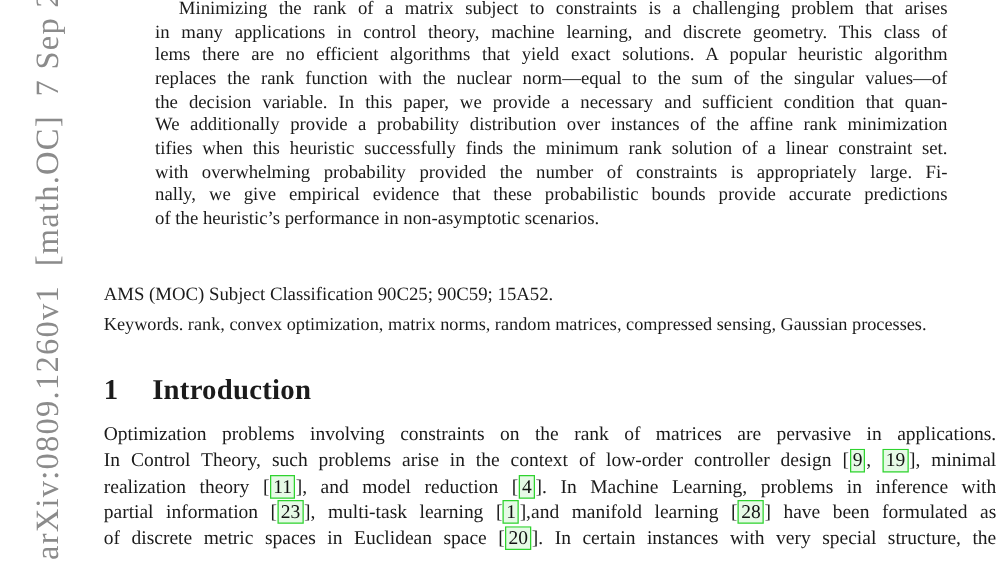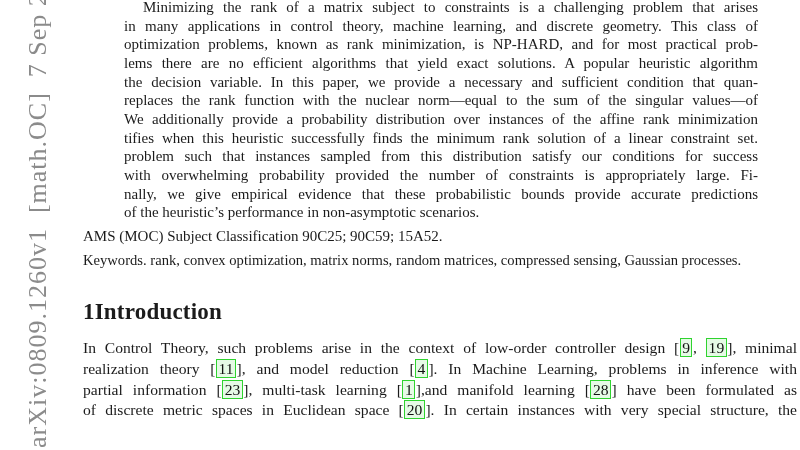--- a/index.html
+++ b/index.html
@@ -41,61 +41,60 @@
   }
   .keywords {
     position:absolute; left:83px; top:252px;
     font-size:14.6px; white-space:nowrap;
   }
   .keywords .kw-label { font-weight:normal; }
   .section {
     position:absolute; left:83px; top:299px; margin:0;
     font-size:23px; font-weight:bold; letter-spacing:0.2px;
   }
-  .section .sect-title { }
+  .section .sect-title { margin-left:27px; }
   .cite {
     border:1.5px solid #2fd32f;
     background:#e6fae6;
     padding:0 1.5px;
     margin:0 0.5px;
     color:#111111;
   }
 </style>
 </head>
 <body>
 
 <div class="page">
 
   <div class="stamp">arXiv:0809.1260v1  [math.OC]  7 Sep 2008</div>
 
   <div class="abstract">
     <div class="aline jline indent">Minimizing the rank of a matrix subject to constraints is a challenging problem that arises</div>
     <div class="aline jline">in many applications in control theory, machine learning, and discrete geometry. This class of</div>
-    <div class="aline jline">optimization problems, known as rank minimization, is NP-HARD, and for most practical prob-</div>
     <div class="aline jline">lems there are no efficient algorithms that yield exact solutions. A popular heuristic algorithm</div>
+    <div class="aline jline">replaces the rank function with the nuclear norm—equal to the sum of the singular values—of</div>
     <div class="aline jline">the decision variable. In this paper, we provide a necessary and sufficient condition that quan-</div>
-    <div class="aline jline">replaces the rank function with the nuclear norm—equal to the sum of the singular values—of</div>
     <div class="aline jline">We additionally provide a probability distribution over instances of the affine rank minimization</div>
     <div class="aline jline">tifies when this heuristic successfully finds the minimum rank solution of a linear constraint set.</div>
-    <div class="aline jline">problem such that instances sampled from this distribution satisfy our conditions for success</div>
     <div class="aline jline">with overwhelming probability provided the number of constraints is appropriately large. Fi-</div>
     <div class="aline jline">nally, we give empirical evidence that these probabilistic bounds provide accurate predictions</div>
     <div class="aline lline">of the heuristic’s performance in non-asymptotic scenarios.</div>
   </div>
 
   <div class="ams">AMS (MOC) Subject Classification 90C25; 90C59; 15A52.</div>
 
   <div class="keywords">
     <span class="kw-label">Keywords.</span><span> rank, convex optimization, matrix norms, random matrices, compressed sensing, Gaussian processes.</span>
   </div>
 
   <h2 class="section">
     <span>1</span><span class="sect-title">Introduction</span>
   </h2>
 
   <div class="intro">
+    <div class="iline jline">Optimization problems involving constraints on the rank of matrices are pervasive in applications.</div>
     <div class="iline jline">In Control Theory, such problems arise in the context of low-order controller design [<span class="cite">9</span>, <span class="cite">19</span>], minimal</div>
     <div class="iline jline">realization theory [<span class="cite">11</span>], and model reduction [<span class="cite">4</span>]. In Machine Learning, problems in inference with</div>
     <div class="iline jline">partial information [<span class="cite">23</span>], multi-task learning [<span class="cite">1</span>],and manifold learning [<span class="cite">28</span>] have been formulated as</div>
     <div class="iline jline">of discrete metric spaces in Euclidean space [<span class="cite">20</span>]. In certain instances with very special structure, the</div>
   </div>
 
 </div>
 
 </body></html>

